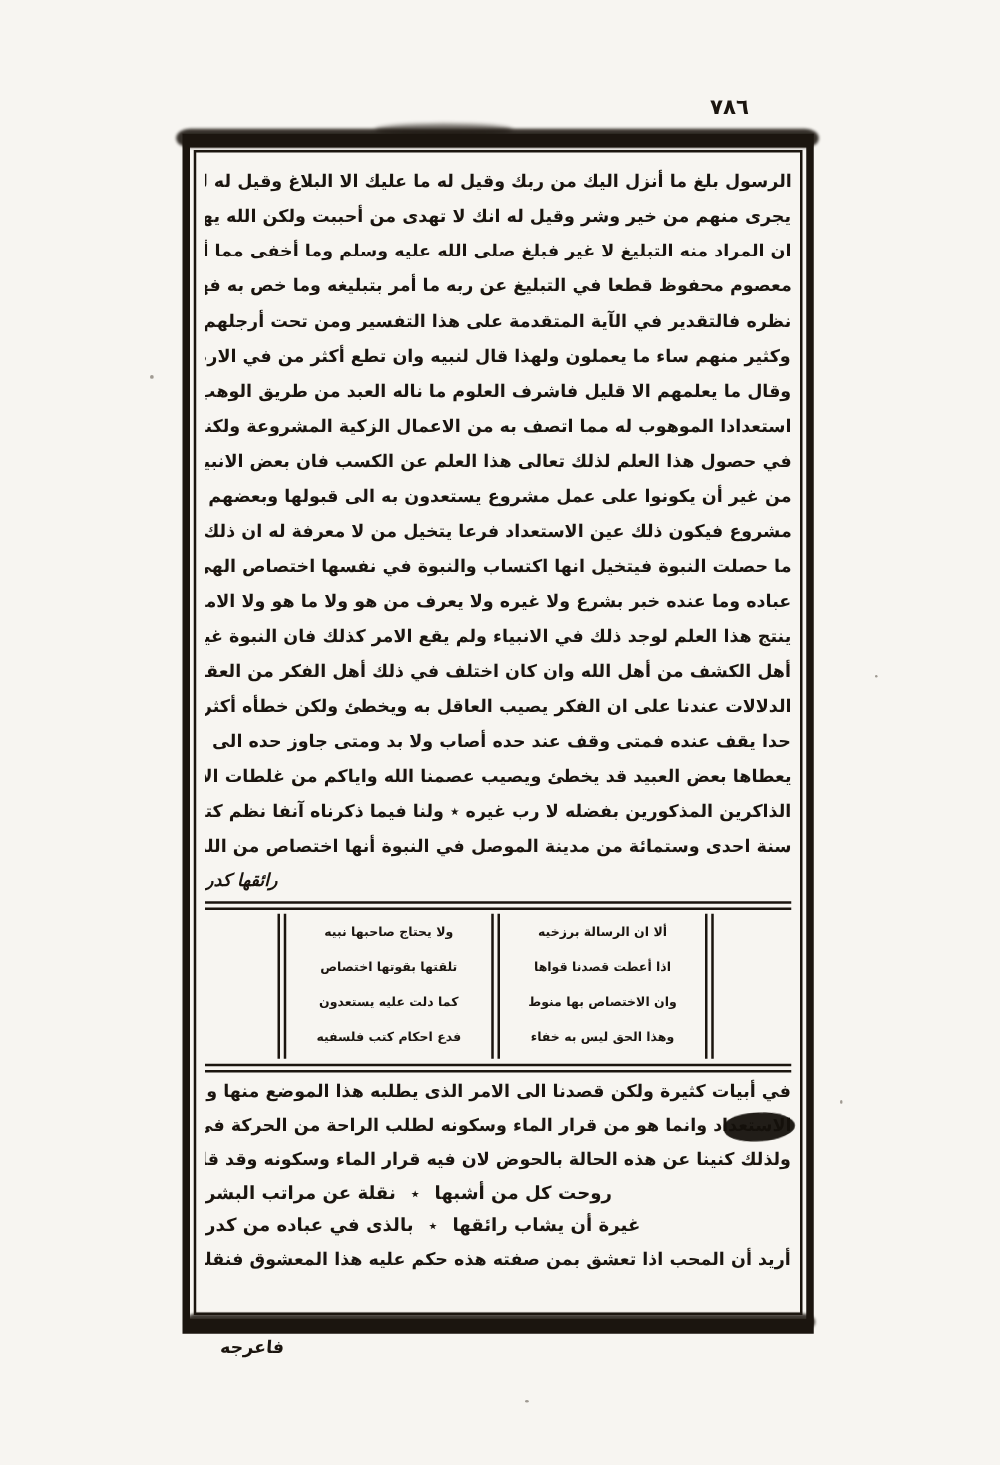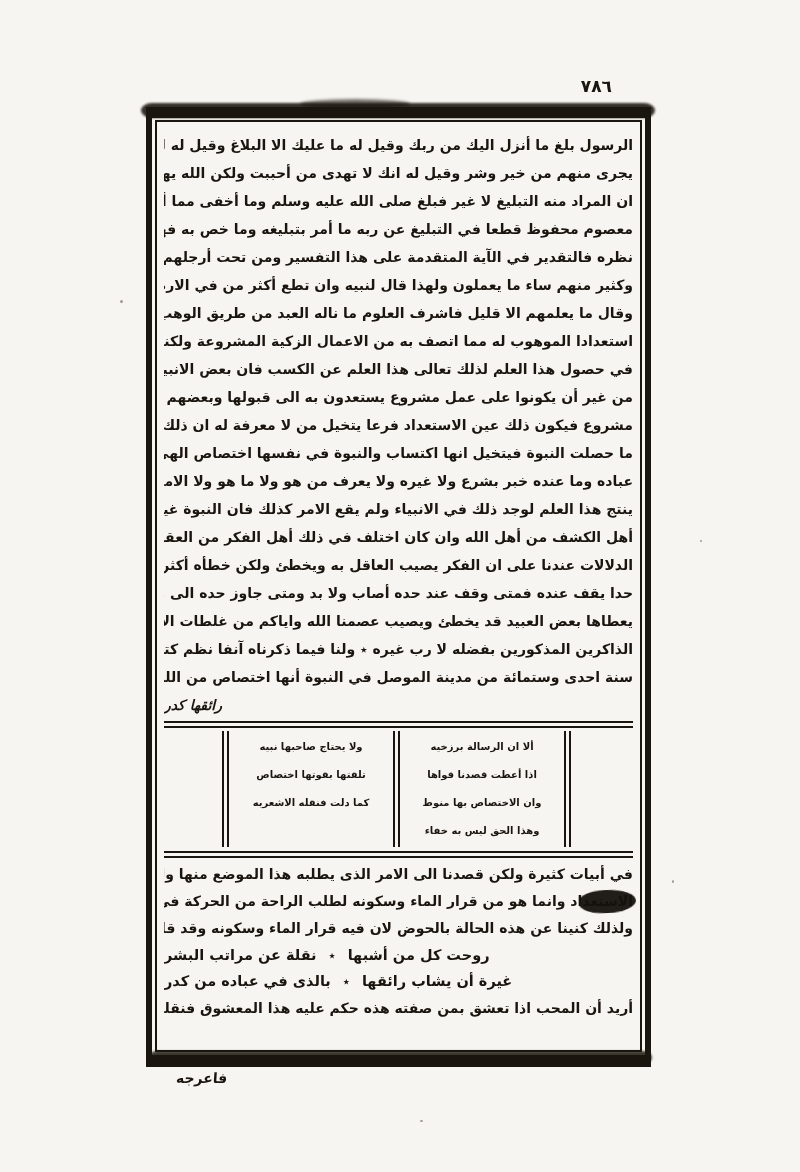--- a/index.html
+++ b/index.html
@@ -4,22 +4,22 @@
 <style>
   html,body{margin:0;padding:0;}
   body{
     width:800px;height:1172px;position:relative;overflow:hidden;
     background:#f7f5f1;
     font-family:"DejaVu Sans",sans-serif;
     color:#1b150f;
   }
   
   .page-number{
-    position:absolute;top:76px;left:548px;width:64px;
-    text-align:right;font-size:17px;font-weight:700;letter-spacing:3px;
+    position:absolute;top:76px;left:568px;width:64px;
+    text-align:left;font-size:17px;font-weight:700;letter-spacing:3px;
   }
   .catchword{
     position:absolute;top:1070px;left:176px;
     font-size:14px;font-weight:700;direction:rtl;
     transform:skewX(-4deg);
   }
   
   .smudge{position:absolute;background:#1b150f;z-index:0;}
   .smudge.top{left:141px;top:103px;width:514px;height:15px;border-radius:12px/55%;filter:blur(1.3px);opacity:.88;}
   .smudge.top2{left:300px;top:99px;width:110px;height:10px;border-radius:50%;filter:blur(1.5px);opacity:.6;}
@@ -135,21 +135,22 @@
         <div class="gutter g-right"></div>
         <div class="pcol first">
           <div class="pline">ألا ان الرسالة برزخيه</div>
           <div class="pline">اذا أعطت قصدنا قواها</div>
           <div class="pline">وان الاختصاص بها منوط</div>
           <div class="pline">وهذا الحق ليس به خفاء</div>
         </div>
         <div class="pcol second">
           <div class="pline">ولا يحتاج صاحبها نبيه</div>
           <div class="pline">تلقتها بقوتها اختصاص</div>
-          <div class="pline">كما دلت فنقله الاشعريه</div>
+          <div class="pline">كما دلت عليه يستعدون</div>
+          <div class="pline">فدع احكام كتب فلسفيه</div>
         </div>
         <div class="gutter g-left"></div>
       </div>
 
       <div class="hrule"></div>
 
       <div class="para2">
         <div class="tline">في أبيات كثيرة ولكن قصدنا الى الامر الذى يطلبه هذا الموضع منها ولتعلم ان سبب ظهور</div>
         <div class="tline">الاستعداد وانما هو من قرار الماء وسكونه لطلب الراحة من الحركة في غير موضعها او محلها</div>
         <div class="tline">ولذلك كنينا عن هذه الحالة بالحوض لان فيه قرار الماء وسكونه وقد قلت في باب الغزل والنسيب</div>

